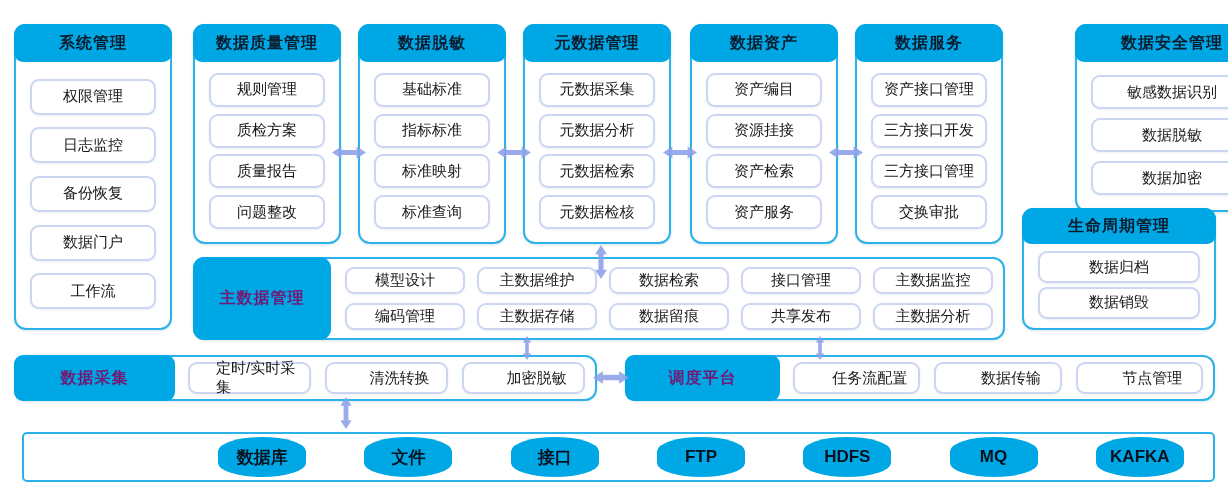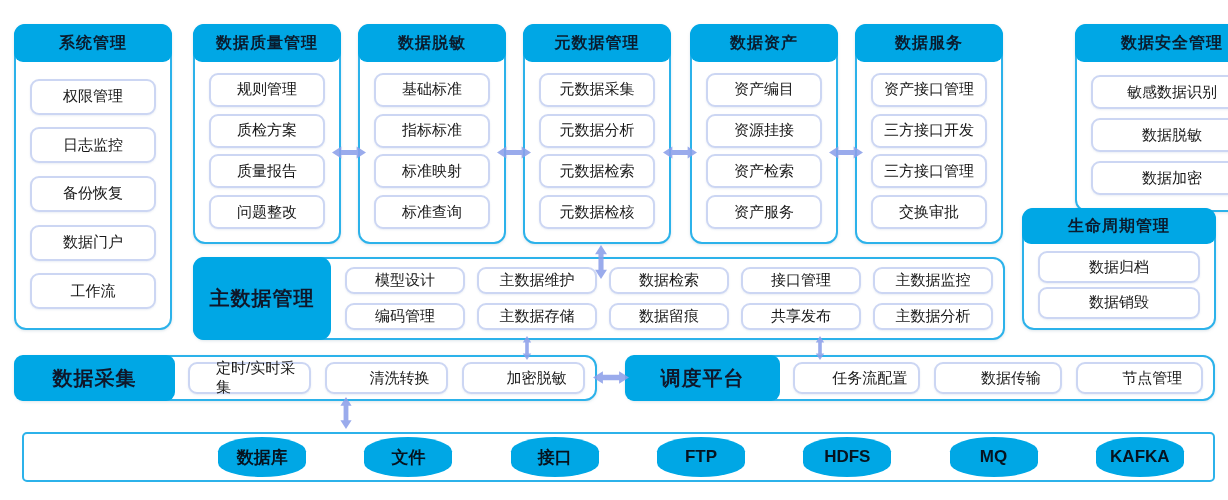--- a/index.html
+++ b/index.html
@@ -13,22 +13,22 @@
          font-weight:bold;font-size:16px;color:#0a1c2e;letter-spacing:1px;}
   .panel-body{display:flex;flex-direction:column;justify-content:space-evenly;align-items:center;
          height:calc(100% - 38px);box-sizing:border-box;padding:4px 0;}
   .chip{width:calc(100% - 28px);height:36px;background:#fff;border:2px solid #ccd6f3;border-radius:9px;
          display:flex;align-items:center;justify-content:center;font-size:15px;color:#181818;
          box-sizing:border-box;box-shadow:0 1px 2px rgba(140,160,200,.18);}
   .chip.h34{height:34px}.chip.h32{height:32px}
   .band{position:absolute;background:#fff;border:2px solid #2cb2ea;border-radius:12px;box-sizing:border-box;
          box-shadow:0 1px 3px rgba(120,150,170,.25);}
   .band-label{position:absolute;left:-2px;top:-2px;bottom:-2px;background:#00a7e5;border-radius:11px;
-         display:flex;align-items:center;justify-content:center;font-weight:bold;font-size:20px;
-         color:#0f172a;letter-spacing:1px;}
+         display:flex;align-items:center;justify-content:center;font-weight:bold;font-size:16px;
+         color:#701a75;letter-spacing:1px;}
   .band-chips{position:absolute;top:0;bottom:0;display:flex;align-items:center;gap:14px;}
   .band-chips .chip{flex:1;padding-left:26px;}
   .grid{position:absolute;left:150px;right:10px;top:8px;bottom:8px;display:grid;
          grid-template-columns:repeat(5,1fr);gap:9px 12px;}
   .grid .chip{width:100%;height:auto;}
   .src-label{position:absolute;left:14px;top:413px;width:161px;height:58px;background:#00a7e5;
          border-radius:3px;display:flex;align-items:center;justify-content:center;
          font-weight:bold;font-size:16px;color:#0a1c2e;letter-spacing:1px;z-index:3;}
   .src-body{position:absolute;left:22px;top:432px;width:1193px;height:50px;background:#fff;
          border:2px solid #2cb2ea;border-radius:5px;box-sizing:border-box;display:flex;

